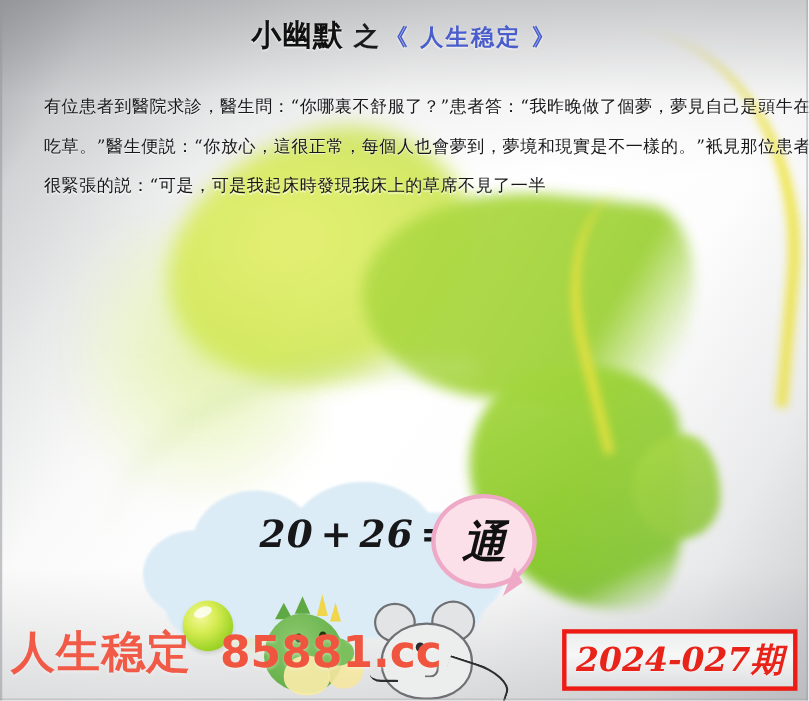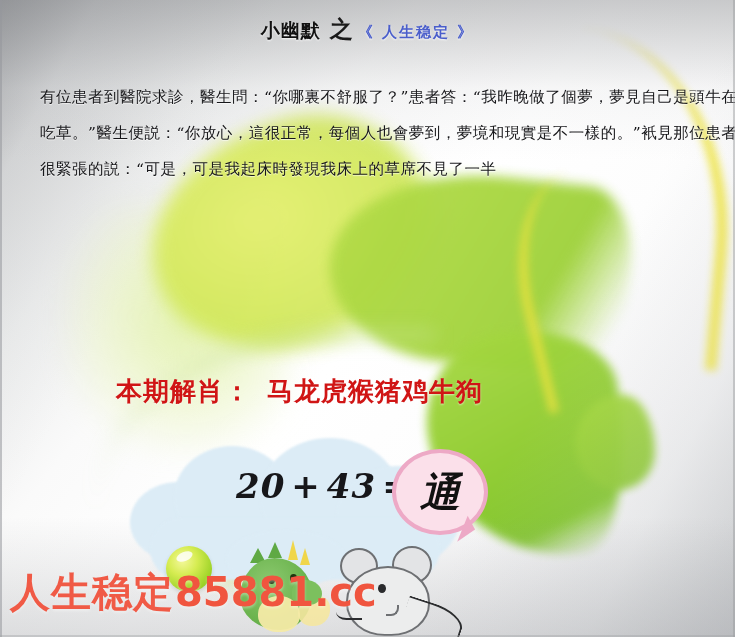--- a/index.html
+++ b/index.html
@@ -98,26 +98,26 @@
   .cloud .c5{left:20px;top:80px;width:290px;height:62px;border-radius:34px;}
   .cloud .c6{left:96px;top:92px;width:120px;height:58px;}
 
   
   .title-row{
     position:absolute;left:0;top:14px;width:735px;
     text-align:center;white-space:nowrap;
   }
   .title-main{
     font-family:"DejaVu Sans","Liberation Sans",sans-serif;
-    font-weight:bold;font-size:19px;color:#111;letter-spacing:1px;
+    font-weight:bold;font-size:27px;color:#111;letter-spacing:1px;
     text-shadow:0 1px 2px rgba(255,255,255,.9);
   }
   .title-zhi{font-weight:bold;font-size:23px;color:#1a1a1a;margin-left:4px;}
   .title-sub{
-    font-weight:bold;font-size:15px;color:#4a5ecb;margin-left:0;
+    font-weight:bold;font-size:21px;color:#4a5ecb;margin-left:0;
     letter-spacing:2px;
     text-shadow:0 1px 2px rgba(255,255,255,.85);
   }
 
   .story{
     position:absolute;left:40px;top:79px;width:700px;
     font-family:"DejaVu Serif","Liberation Serif",serif;
     font-size:15.5px;color:#17171a;line-height:36px;
     letter-spacing:.5px;
     text-shadow:0 1px 1px rgba(255,255,255,.75);
@@ -207,21 +207,21 @@
     border-bottom:2px solid #2c2d2f;border-radius:0 0 0 40%;}
 
   
   .watermark{
     position:absolute;left:10px;top:565px;
     font-family:"DejaVu Sans","Liberation Sans",sans-serif;
     font-weight:bold;font-size:40px;color:#f05a46;
     letter-spacing:1px;white-space:nowrap;
     text-shadow:0 2px 3px rgba(255,255,255,.35);
   }
-  .watermark .wm-site{margin-left:1px;color:#f0553f;letter-spacing:0;}
+  .watermark .wm-site{margin-left:26px;color:#f0553f;letter-spacing:0;}
 
   
   .issue-box{
     position:absolute;left:511px;top:572px;width:214px;height:56px;
     border:4px solid #ee1b15;box-sizing:border-box;
     background:linear-gradient(180deg,#eceded 0%,#f7f7f7 40%,#dedfe1 100%);
     display:flex;align-items:center;justify-content:center;
   }
   .issue-text{
     font-family:"DejaVu Serif","Liberation Serif",serif;
@@ -265,26 +265,23 @@
   <div class="title-row">
     <span class="title-main">小幽默</span>
     <span class="title-zhi">之</span>
     <span class="title-sub">《 人生稳定 》</span>
   </div>
 
   <div class="story">
     <p>有位患者到醫院求診，醫生問：“你哪裏不舒服了？”患者答：“我昨晚做了個夢，夢見自己是頭牛在吃草。”醫生便説：“你放心，這很正常，每個人也會夢到，夢境和現實是不一樣的。”衹見那位患者很緊張的説：“可是，可是我起床時發現我床上的草席不見了一半</p>
   </div>
 
-  <div class="jiexiao">
-    <span>本期解肖：</span><span class="jx-animals">马龙虎猴猪鸡牛狗</span>
-  </div>
 
   <div class="equation">
-    <span>20</span><span class="op">+</span><span>43</span><span class="op">=</span>
+    <span>20</span><span class="op">+</span><span>26</span><span class="op">=</span>
   </div>
   <div class="bubble"></div>
   <div class="bubble-tail"></div>
   <div class="bubble-char">通</div>
 
   <div class="mascot fruit"></div>
   <div class="mascot fruit-shine"></div>
 
   <div class="mascot dragon-spike"></div>
   <div class="mascot dragon-spike2"></div>
@@ -302,17 +299,20 @@
   <div class="mascot mouse-head"></div>
   <div class="mascot mouse-eye"></div>
   <div class="mascot mouse-nose"></div>
   <div class="mascot mouse-tail"></div>
   <div class="mascot mouse-arm"></div>
 
   <div class="watermark">
     <span>人生稳定</span><span class="wm-site">85881.cc</span>
   </div>
 
+  <div class="issue-box">
+    <span class="issue-text">2024-027期</span>
+  </div>
 
   <div class="edge-l"></div>
   <div class="edge-r"></div>
   <div class="edge-b"></div>
 </div>
 
 </body></html>

